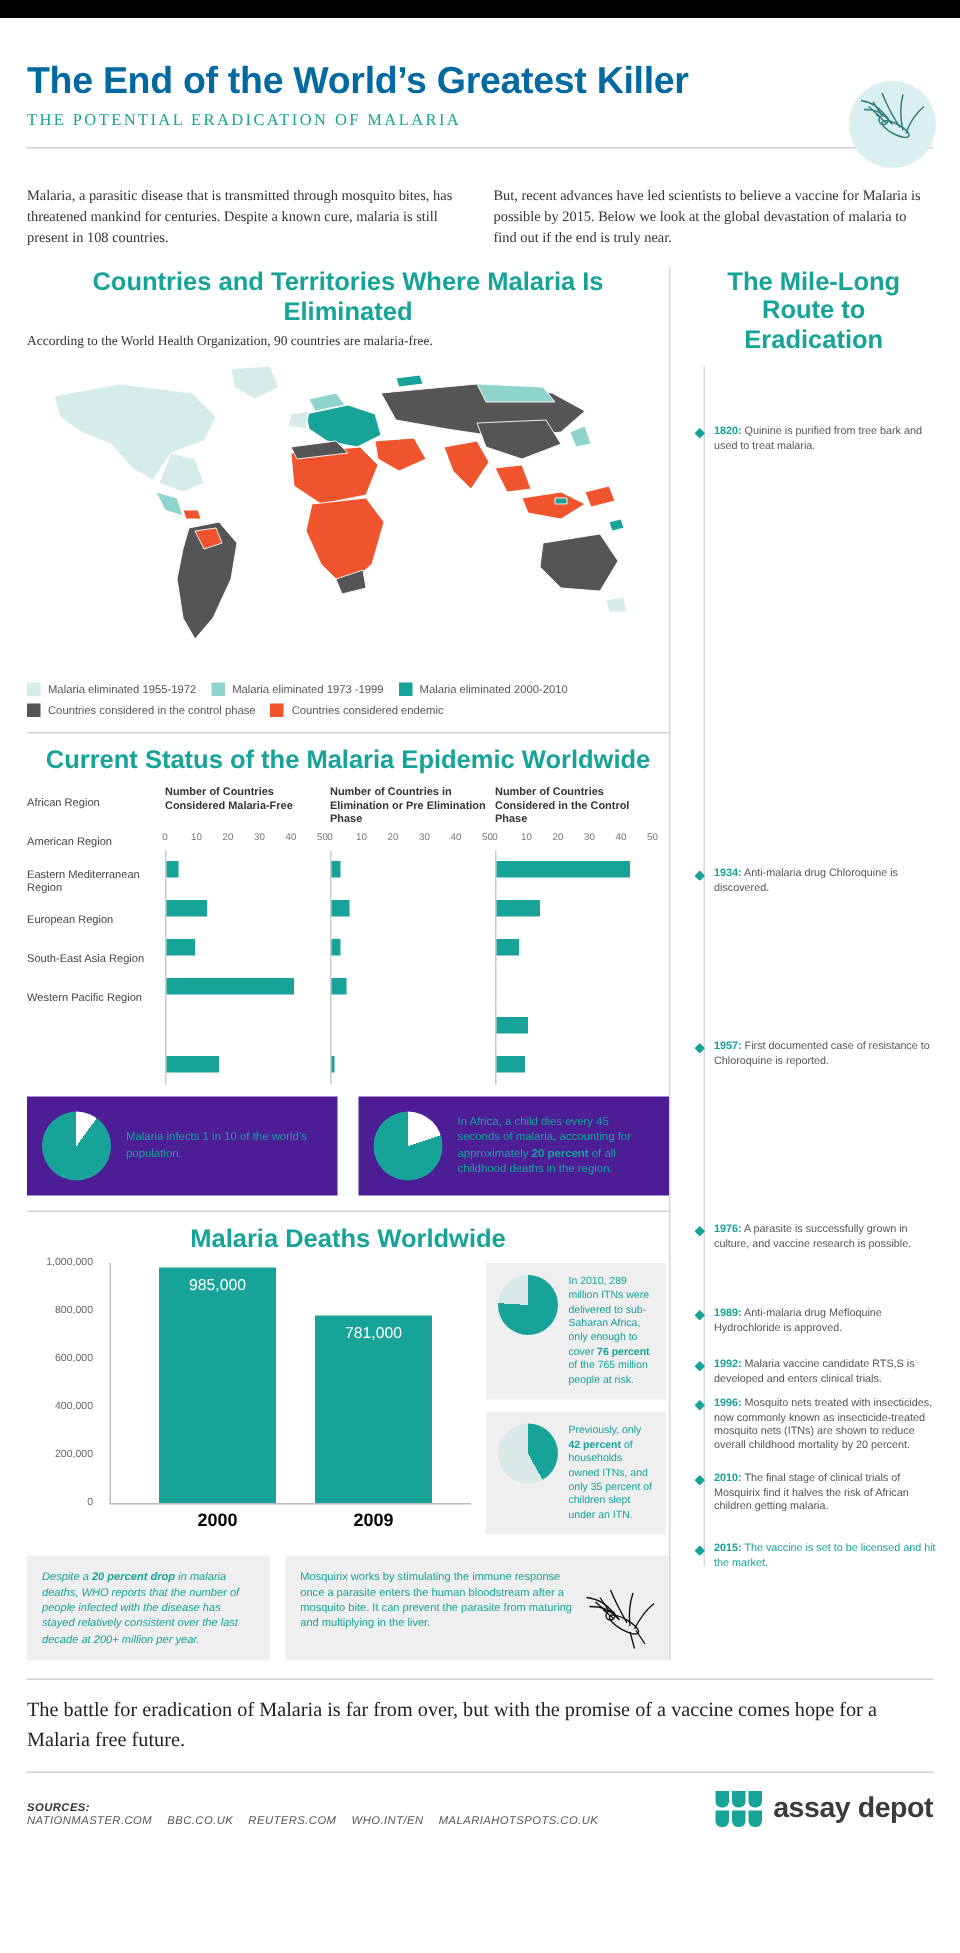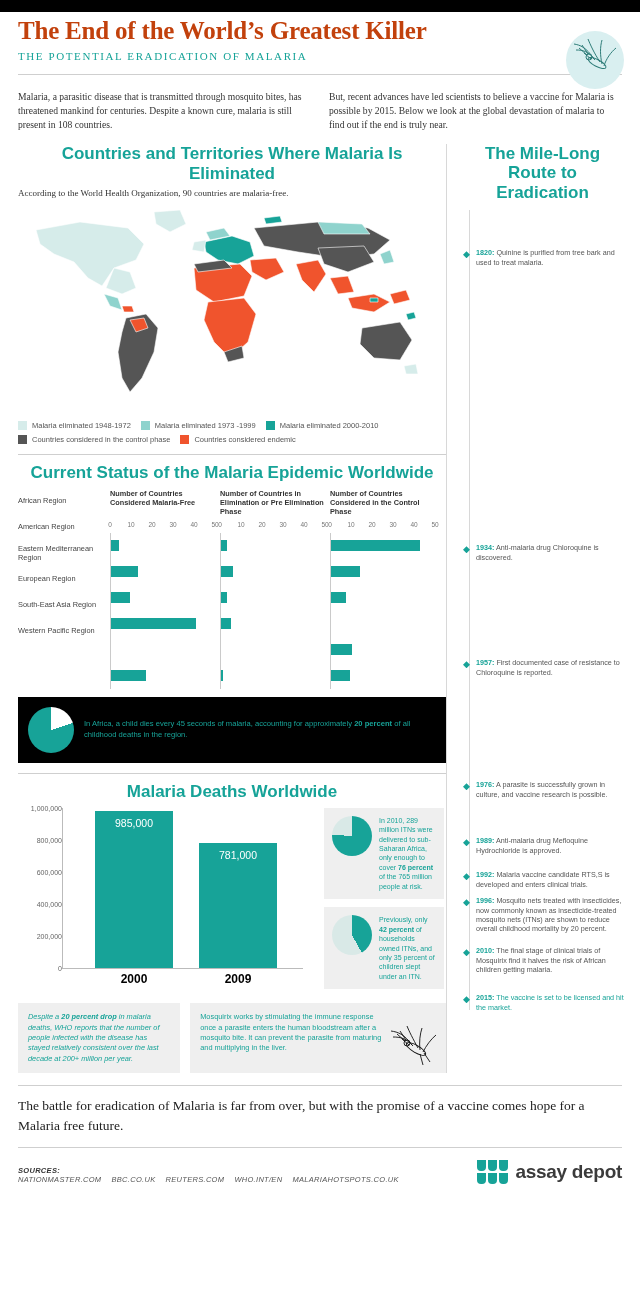--- a/index.html
+++ b/index.html
@@ -7,32 +7,32 @@
     width:640px;height:1302px;background:#ffffff;
     font-family:"Liberation Sans", sans-serif;
     color:#4d4d4d;
     overflow:hidden;
     position:relative;
   }
   .topbar{height:12px;background:#000;}
   .page{padding:0 18px;position:relative;}
   
   .title{
-    font-size:25px;font-weight:bold;color:#c2410c;margin:5px 0 0 0;letter-spacing:-0.2px;font-family:Liberation Serif, serif;
+    font-size:25px;font-weight:bold;color:#0369a1;margin:28px 0 0 0;letter-spacing:-0.2px;
   }
   .subtitle{
     font-size:11px;color:#16a398;letter-spacing:1.6px;margin-top:5px;font-family:"Liberation Serif",serif;
   }
   .mosquito-badge{
     position:absolute;right:16px;top:14px;width:58px;height:58px;border-radius:50%;
     background:#d9eff0;overflow:hidden;
   }
   .mosquito-badge svg{position:absolute;left:-2px;top:-2px;}
   .rule{height:1px;background:#cfcfcf;margin:12px 0 0 0;}
-  .intro{display:flex;gap:18px;margin-top:15px;}
+  .intro{display:flex;gap:18px;margin-top:25px;}
   .intro p{
     margin:0;font-family:"Liberation Serif",serif;font-size:9.6px;line-height:1.45;color:#333;width:50%;
   }
   
   .cols{display:flex;margin-top:12px;}
   .left{width:428px;position:relative;}
   .right{width:176px;position:relative;padding-left:16px;border-left:1px solid #d8d8d8;}
   h2.sect{
     font-size:17px;font-weight:bold;color:#16a398;margin:0 0 4px 0;text-align:center;
   }
@@ -50,30 +50,30 @@
   .bar-panel{width:105px;margin-right:5px;}
   .col-head{font-size:7.3px;font-weight:bold;color:#333;line-height:1.25;height:32px;}
   .axis{position:relative;height:12px;font-size:6.5px;color:#777;}
   .axis span{position:absolute;top:0;transform:translateX(-50%);}
   .row{height:26px;display:flex;align-items:center;}
   .rlabel{font-size:7.4px;color:#444;line-height:1.2;}
   .track{position:relative;height:26px;border-left:1px solid #cacaca;}
   .bar{position:absolute;top:7px;height:11px;background:#17a398;}
   
   .pies{display:flex;gap:14px;margin-top:8px;}
-  .piebox{background:#000000;flex:1;display:flex;align-items:center;gap:10px;padding:10px;}
+  .piebox{background:#4c1d95;flex:1;display:flex;align-items:center;gap:10px;padding:10px;}
   .pie{width:46px;height:46px;border-radius:50%;flex:none;}
   .pietxt{font-size:7.6px;color:#17a398;line-height:1.35;}
   .pietxt b{color:#17a398;}
   
   .deaths{display:flex;margin-top:6px;}
   .colchart{width:300px;position:relative;height:185px;}
   .yax{position:absolute;left:0;top:0;width:48px;height:160px;}
   .yax div{position:absolute;right:4px;font-size:7px;color:#666;transform:translateY(-50%);}
-  .plot{position:absolute;left:44px;top:0;width:240px;height:160px;border-left:1px solid #bbb;border-bottom:1px solid #bbb;}
+  .plot{position:absolute;left:55px;top:0;width:240px;height:160px;border-left:1px solid #bbb;border-bottom:1px solid #bbb;}
   .colbar{position:absolute;bottom:0;width:78px;background:#17a398;}
   .colval{position:absolute;top:6px;width:100%;text-align:center;color:#fff;font-size:10.5px;}
   .xlab{position:absolute;top:164px;font-size:12px;font-weight:bold;color:#000000;text-align:center;width:78px;}
   .sidepies{width:120px;margin-left:6px;}
   .sidebox{background:#efefef;padding:8px;margin-bottom:8px;display:flex;gap:7px;align-items:flex-start;}
   .sidebox .pie{width:40px;height:40px;}
   .sidebox .pietxt{font-size:7px;}
   
   .notes{display:flex;gap:10px;margin-top:6px;}
   .note{background:#efefef;padding:9px 10px;font-size:7.4px;color:#17a398;line-height:1.4;position:relative;}
@@ -186,21 +186,21 @@
             <path fill="#17a398" d="M388 112 L396 110 L398 116 L390 118 Z"></path>
             <path fill="#17a398" d="M246 16 L262 14 L264 20 L248 22 Z"></path>
           </g>
         </svg>
       </div>
 
       <div class="legend">
         <div class="legend-row">
           <span class="lg">
               <i class="sw" style="background:#d6ecea"></i>
-              <span>Malaria eliminated 1948-1972</span>
+              <span>Malaria eliminated 1955-1972</span>
             </span>
           <span class="lg">
               <i class="sw" style="background:#8fd3cd"></i>
               <span>Malaria eliminated 1973 -1999</span>
             </span>
           <span class="lg">
               <i class="sw" style="background:#17a398"></i>
               <span>Malaria eliminated 2000-2010</span>
             </span>
         </div>
@@ -327,20 +327,24 @@
           <div class="track">
               <i class="bar" style="width:20%"></i>
             </div>
           <div class="track">
               <i class="bar" style="width:18%"></i>
             </div>
         </div>
       </div>
 
       <div class="pies">
+        <div class="piebox">
+          <div class="pie" style="background:conic-gradient(#ffffff 0 10%, #17a398 10% 100%)"></div>
+          <div class="pietxt">Malaria infects 1 in 10 of the world’s population.</div>
+        </div>
         <div class="piebox">
           <div class="pie" style="background:conic-gradient(#ffffff 0 20%, #17a398 20% 100%)"></div>
           <div class="pietxt"><span>In Africa, a child dies every 45 seconds of malaria, accounting for approximately </span><b>20 percent</b><span> of all childhood deaths in the region.</span></div>
         </div>
       </div>
 
       <div class="hr-t"></div>
 
       <h2 class="sect">Malaria Deaths Worldwide</h2>
 

